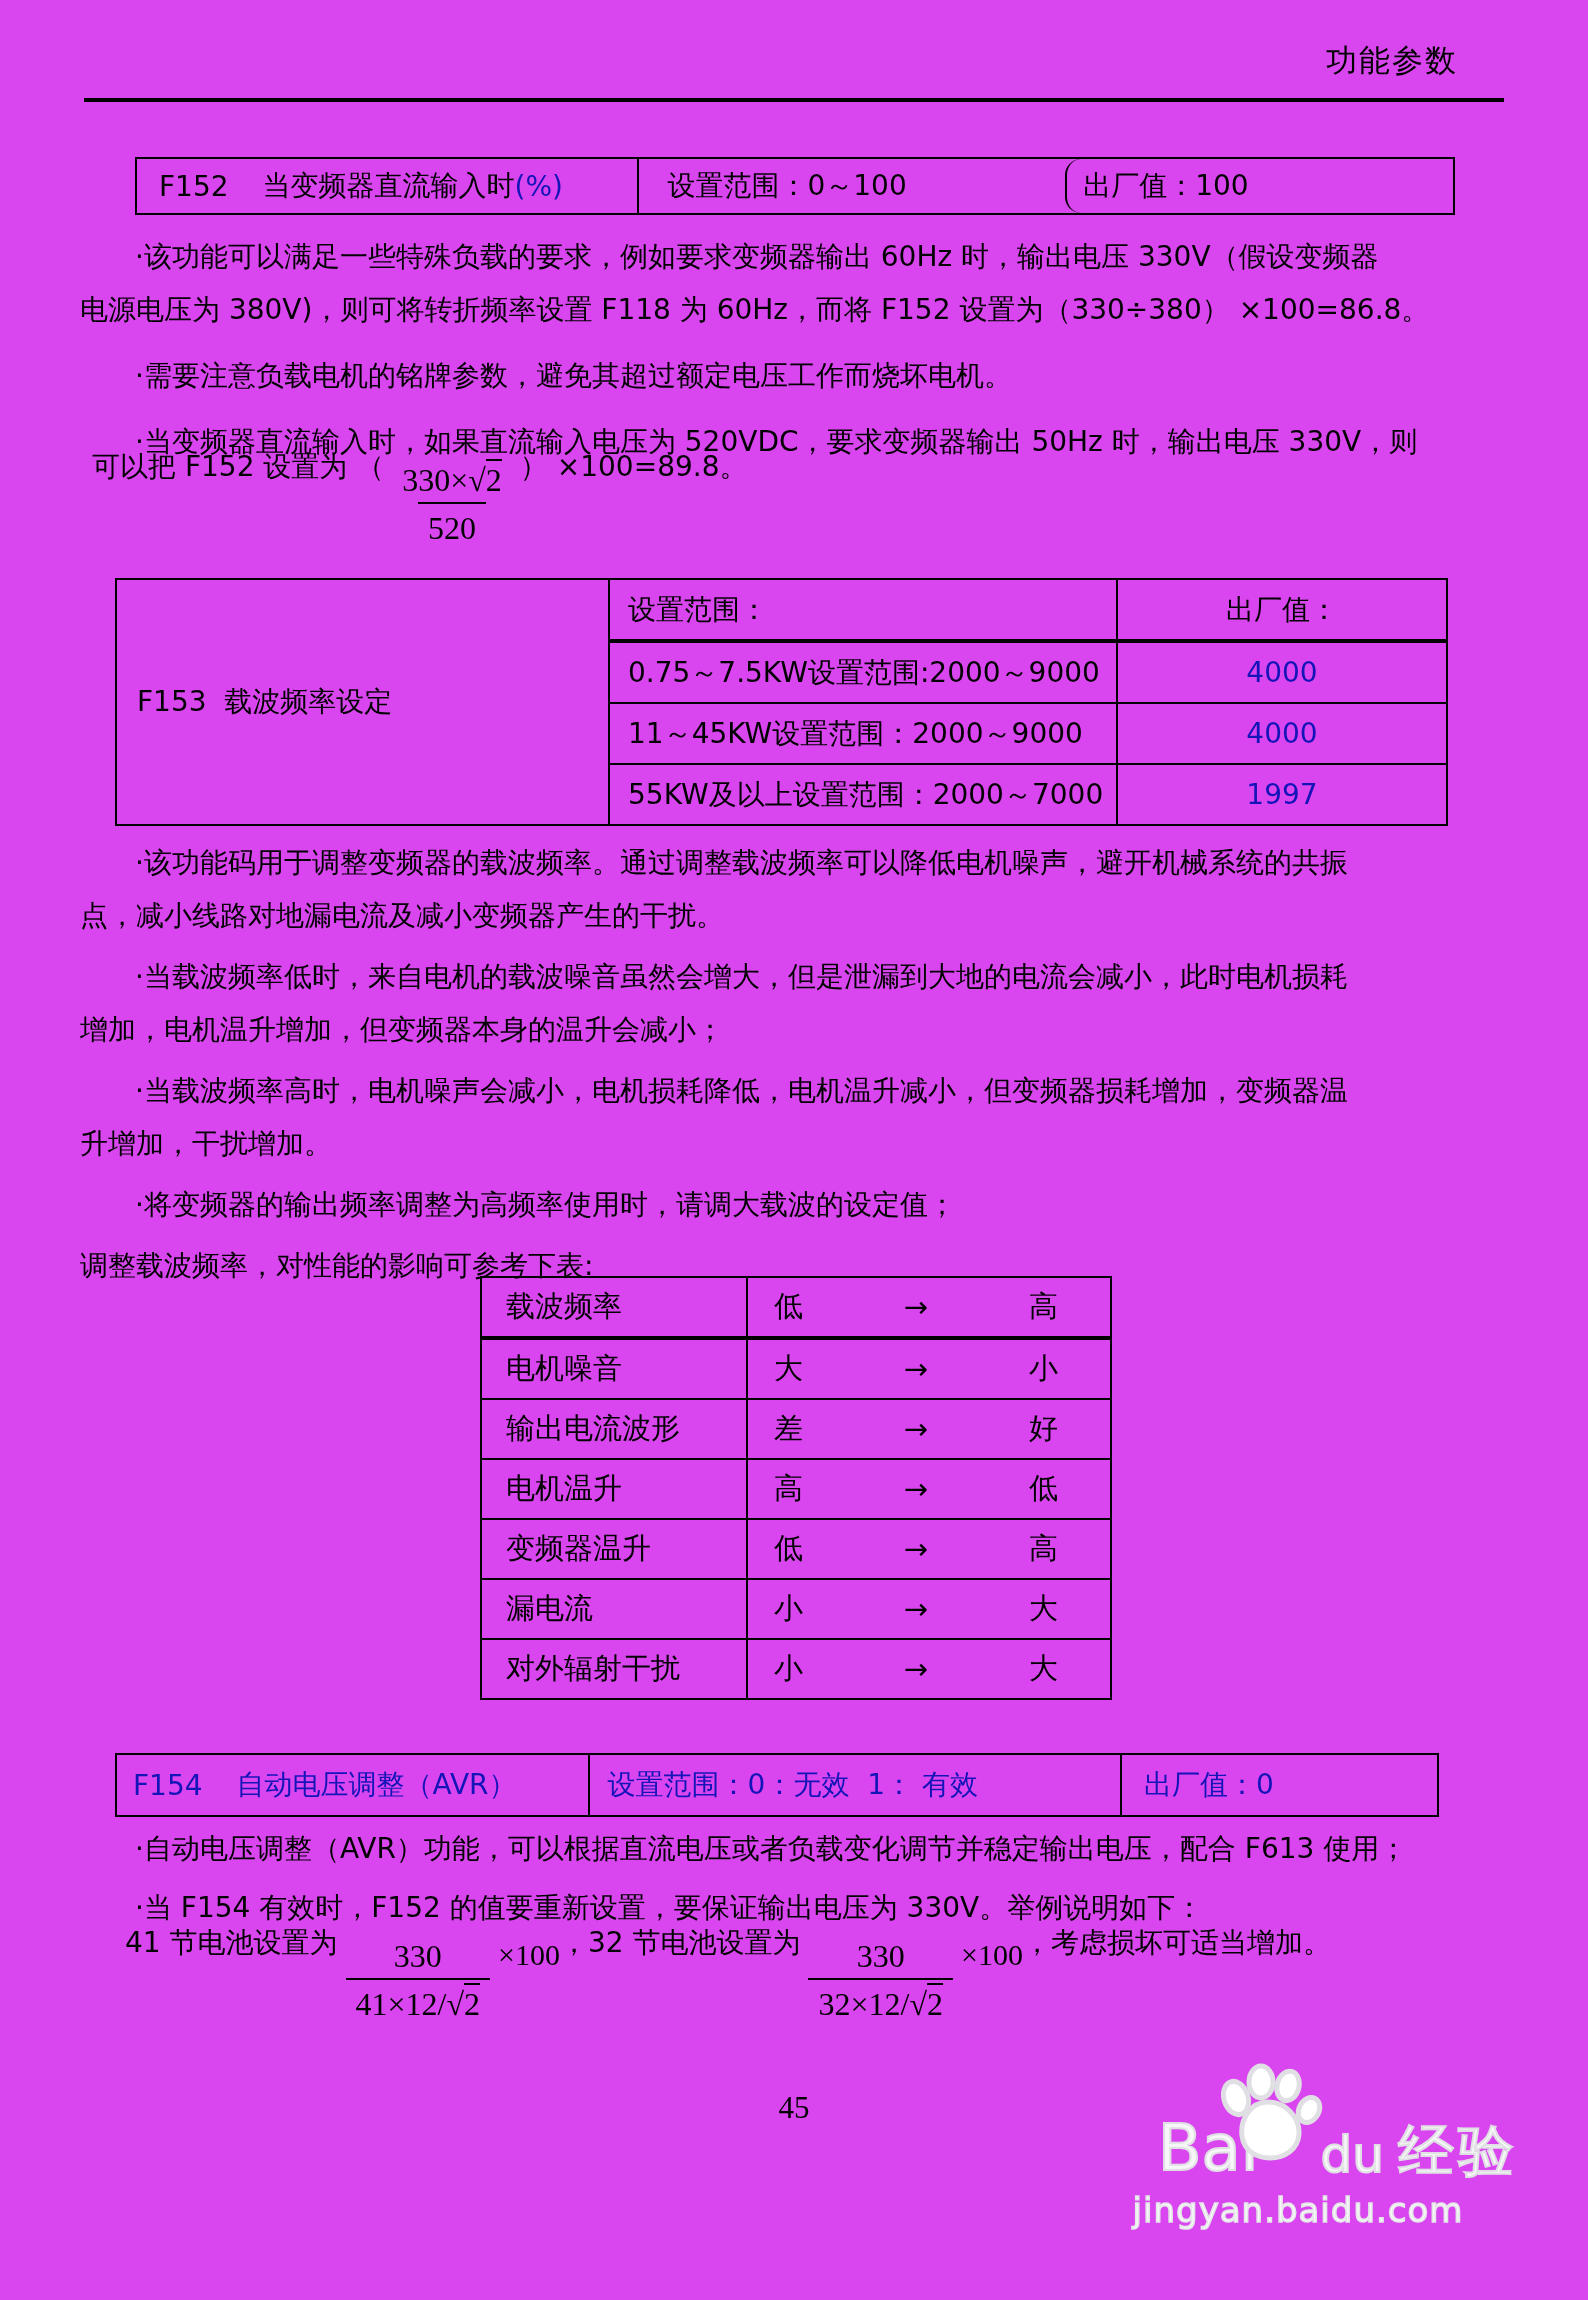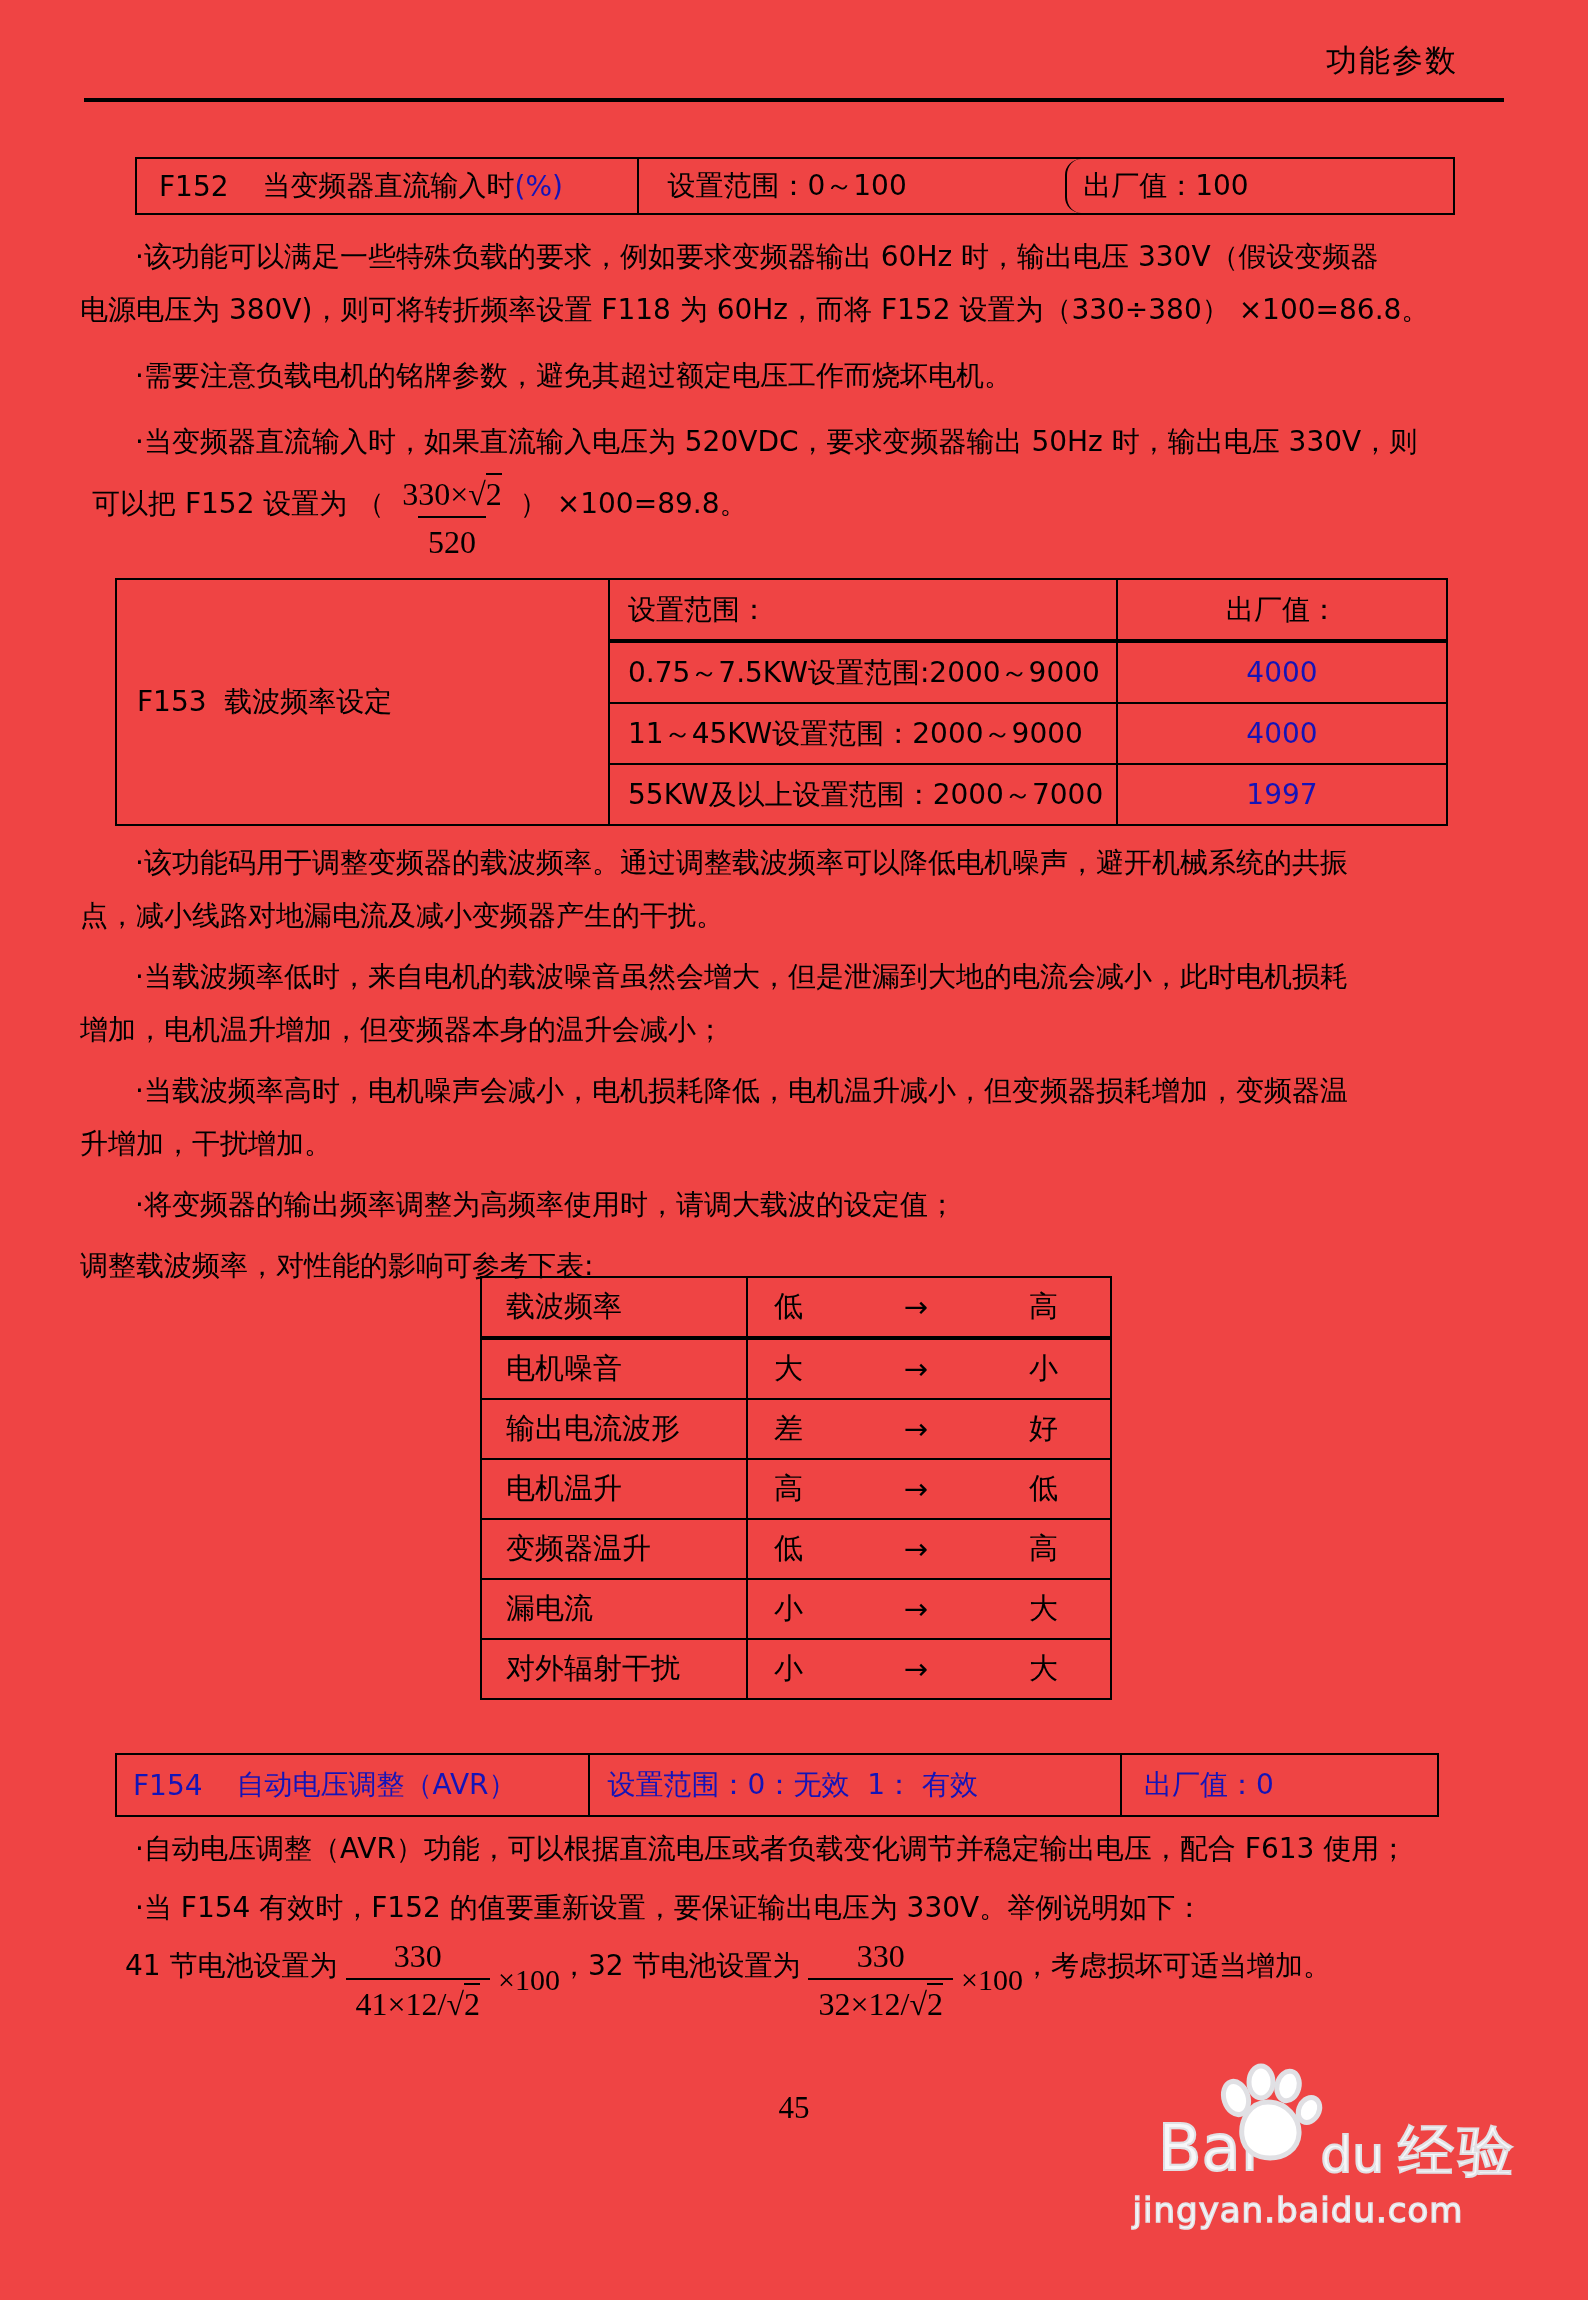--- a/index.html
+++ b/index.html
@@ -1,17 +1,17 @@
 <!DOCTYPE html>
 <html><head>
 <meta charset="utf-8">
 <style>
   html,body { margin:0; padding:0; background:#fff; }
   .page {
-    position:relative; width:1588px; height:2300px; background:#ef4444;
+    position:relative; width:1588px; height:2300px; background:#d946ef;
     font-family:"DejaVu Sans","Liberation Sans",sans-serif; color:#000;
     overflow:hidden;
   }
   .abs { position:absolute; }
 
   
   .header-title { top:40px; right:130px; font-size:31px; letter-spacing:2px; }
   .header-rule  { top:98px; left:84px; width:1420px; height:4px; background:#000; }
 
   
@@ -26,21 +26,21 @@
   .f152 .c3 { width:389px; padding-left:16px;border-radius:16px; }
   .code-gap { margin-left:34px; }
 
   
   .psec { left:80px; width:1436px; font-size:28px; }
   .pline { height:53px; line-height:53px; white-space:pre; }
   .bullet { padding-left:55px; }
   .gap { margin-top:13px; }
 
   
-  .formula { display:flex; align-items:center; font-size:28px; white-space:pre; }
+  .formula { display:flex; align-items:flex-start; font-size:28px; white-space:pre; }
   .fx-text { transform:translateY(-14px); }
   .frac { display:inline-flex; flex-direction:column; align-items:center;
           font-family:"Liberation Serif","DejaVu Serif",serif; font-size:32px; margin:0 8px; }
   .frac .num { padding:0 10px 4px; line-height:36px; }
   .frac .den { border-top:2px solid #000; padding:6px 10px 0; line-height:36px; }
   .radicand { border-top:2px solid #000; padding-top:1px; }
   .serif-x { font-family:"Liberation Serif","DejaVu Serif",serif; font-size:30px; }
 
   
   .f153 { left:115px; top:578px; width:1333px; display:flex; border:2px solid #000; box-sizing:border-box; font-size:28px; }

